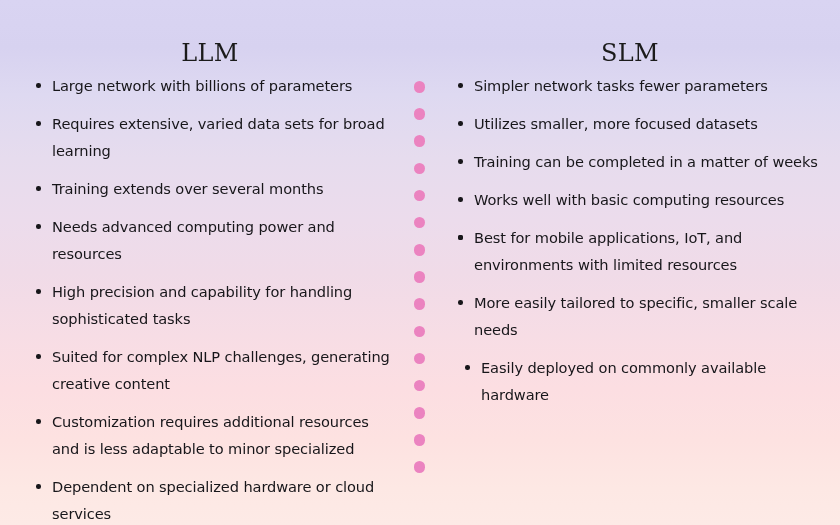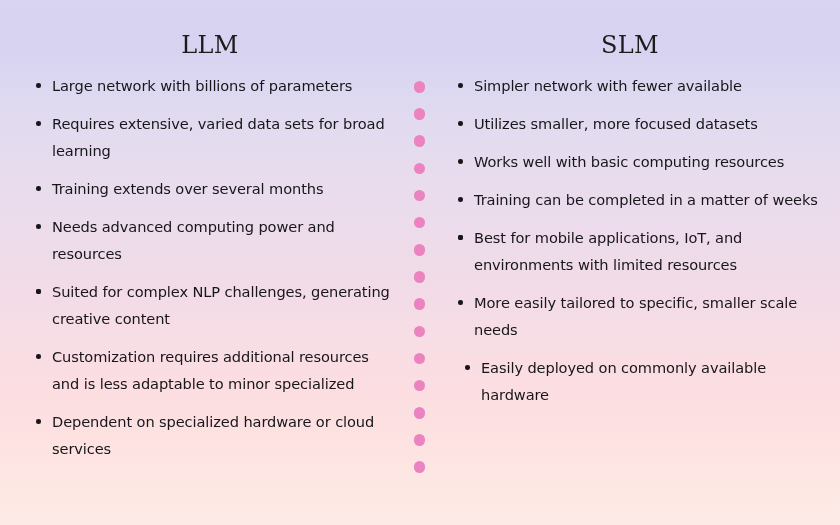--- a/index.html
+++ b/index.html
@@ -29,21 +29,21 @@
         #fcdee2 74%,
         #fde2e1 84%,
         #fde8e4 93%,
         #fdeae6 100%);
     overflow: hidden;
   }
 
   
   .headings {
     position: absolute;
-    top: 0;
+    top: 8px;
     left: 0;
     width: 840px;
     height: 72px;
     display: flex;
     text-align: center;
   }
   .head-cell {
     flex: 1 1 50%;
     display: flex;
     align-items: center;
@@ -157,56 +157,57 @@
         <li>
           <span class="dot"></span>
           <span>Training extends over several months</span>
         </li>
         <li>
           <span class="dot"></span>
           <span>Needs advanced computing power and resources</span>
         </li>
         <li>
           <span class="dot"></span>
+          <span>High precision and capability for handling sophisticated tasks</span>
         </li>
         <li>
           <span class="dot"></span>
           <span>Suited for complex NLP challenges, generating creative content</span>
         </li>
         <li>
           <span class="dot"></span>
           <span>Customization requires additional resources and is less adaptable to minor specialized</span>
         </li>
         <li>
           <span class="dot"></span>
           <span>Dependent on specialized hardware or cloud services</span>
         </li>
       </ul>
     </div>
 
     <div class="col col-right">
       <ul class="bullets">
         <li>
           <span class="dot"></span>
-          <span>Simpler network with fewer available</span>
+          <span>Simpler network tasks fewer parameters</span>
         </li>
         <li>
           <span class="dot"></span>
           <span>Utilizes smaller, more focused datasets</span>
         </li>
         <li>
           <span class="dot"></span>
+          <span>Training can be completed in a matter of weeks</span>
+        </li>
+        <li>
+          <span class="dot"></span>
           <span>Works well with basic computing resources</span>
         </li>
         <li>
           <span class="dot"></span>
-          <span>Training can be completed in a matter of weeks</span>
-        </li>
-        <li>
-          <span class="dot"></span>
         </li>
         <li>
           <span class="dot"></span>
           <span>Best for mobile applications, IoT, and environments with limited resources</span>
         </li>
         <li>
           <span class="dot"></span>
           <span>More easily tailored to specific, smaller scale needs</span>
         </li>
         <li class="indented">

